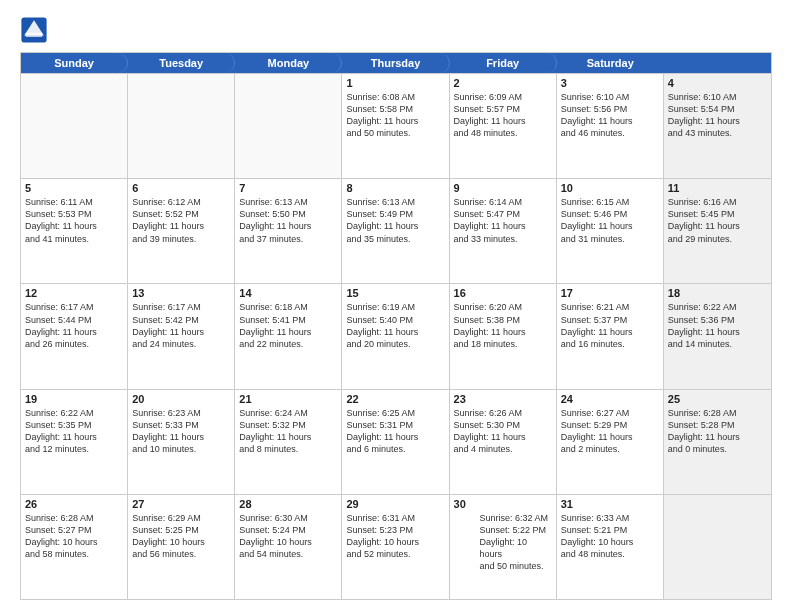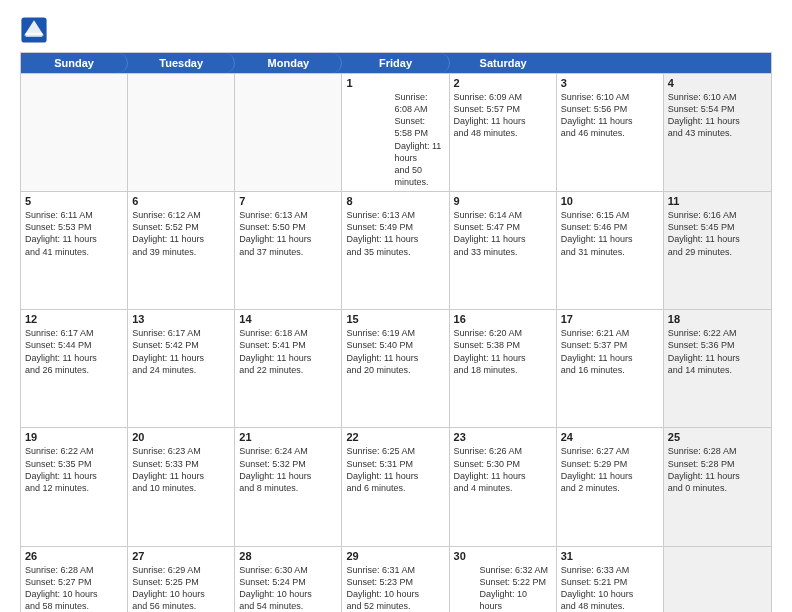--- a/index.html
+++ b/index.html
@@ -128,31 +128,32 @@
       <div class="month-title"></div>
       <div class="location"></div>
     </div>
   </div>
 
   <div class="calendar">
     <div class="cal-header">
     <div class="cal-header-cell">Sunday</div>
         <div class="cal-header-cell">Tuesday</div>
         <div class="cal-header-cell">Monday</div>
+        <div class="cal-header-cell">Thursday</div>
         <div class="cal-header-cell">Friday</div>
         <div class="cal-header-cell">Saturday</div>
       </div>
     <div class="cal-body">
     <div class="cal-row">
           <div class="cal-cell empty"></div>
           <div class="cal-cell empty"></div>
           <div class="cal-cell empty"></div>
           <div class="cal-cell">
             <div class="day-num">1</div>
-            <div class="cell-text" style="white-space: pre-line; margin-left: 48px;">Sunrise: 6:08 AM
+            <div class="cell-text" style="white-space: pre-line;">Sunrise: 6:08 AM
 Sunset: 5:58 PM
 Daylight: 11 hours
 and 50 minutes.</div>
           </div>
           <div class="cal-cell">
             <div class="day-num">2</div>
             <div class="cell-text" style="white-space: pre-line;">Sunrise: 6:09 AM
 Sunset: 5:57 PM
 Daylight: 11 hours
 and 48 minutes.</div>

